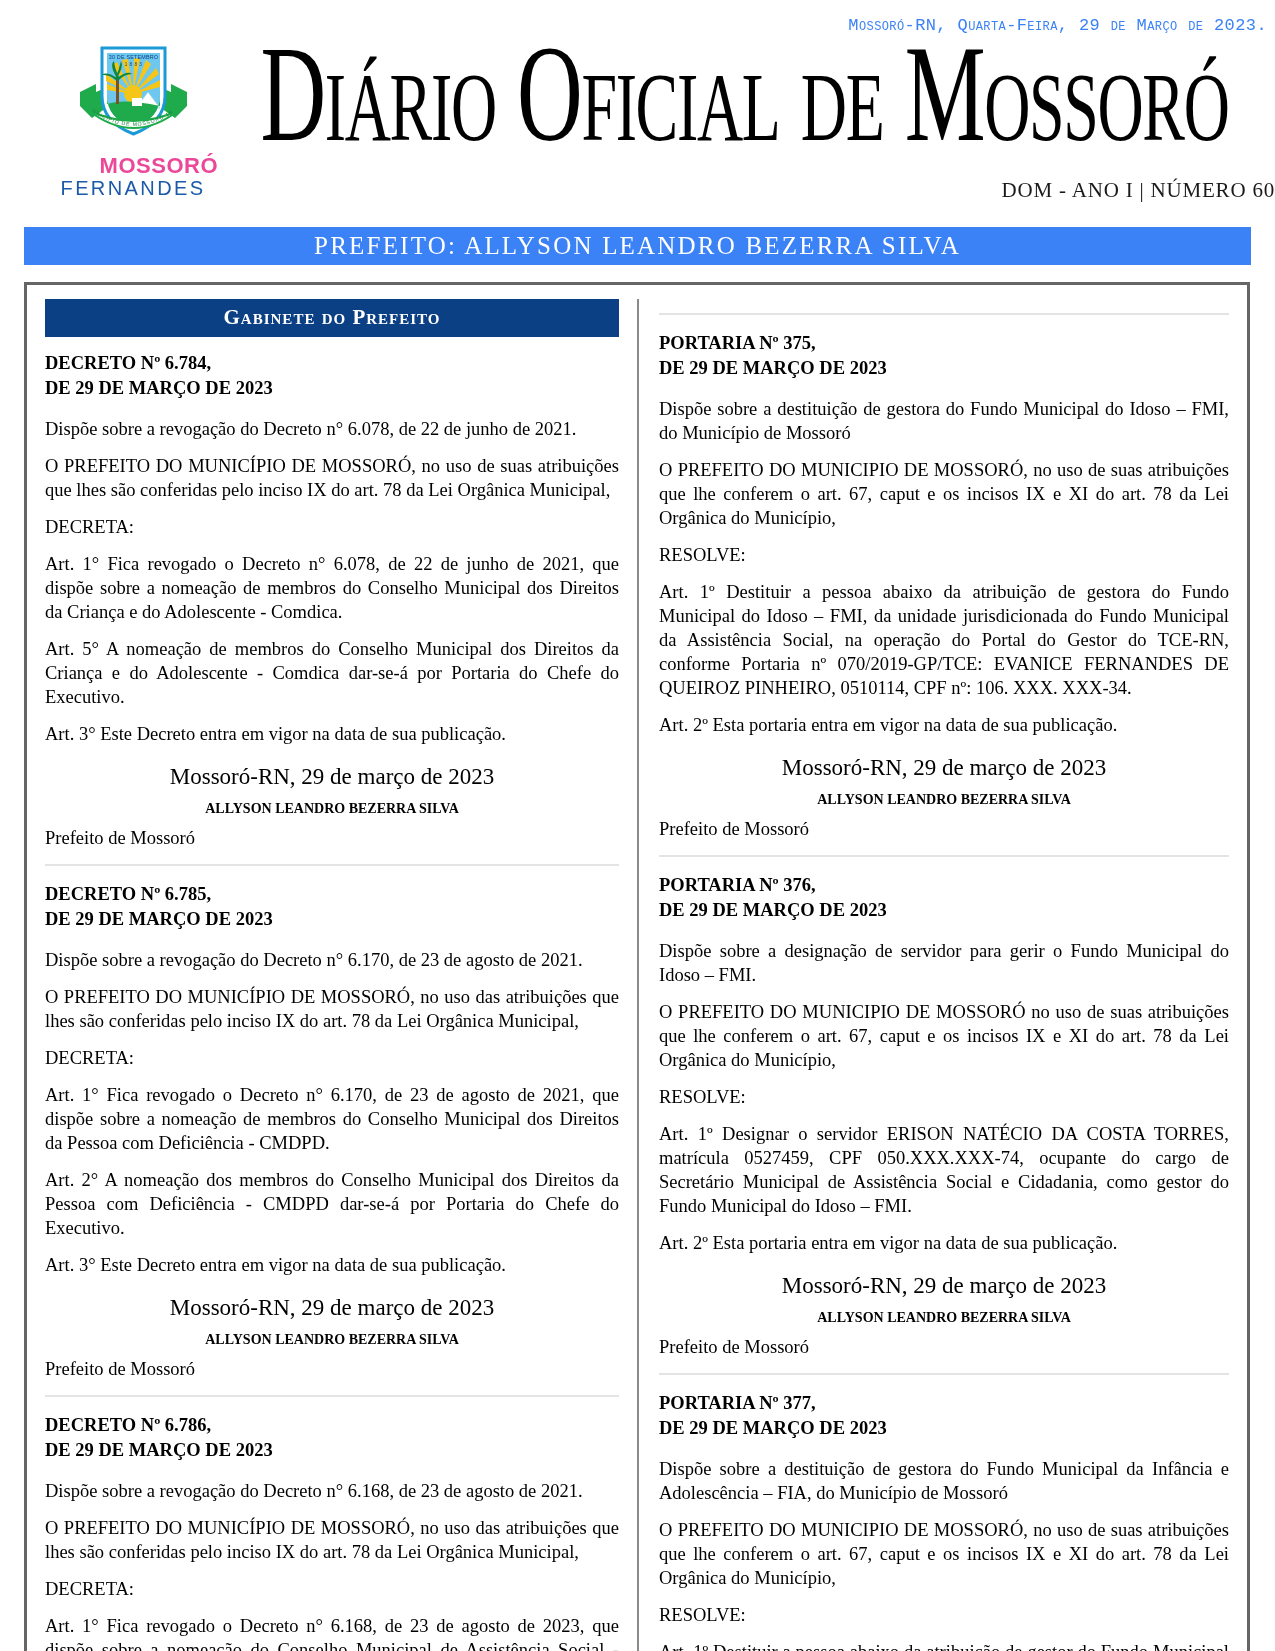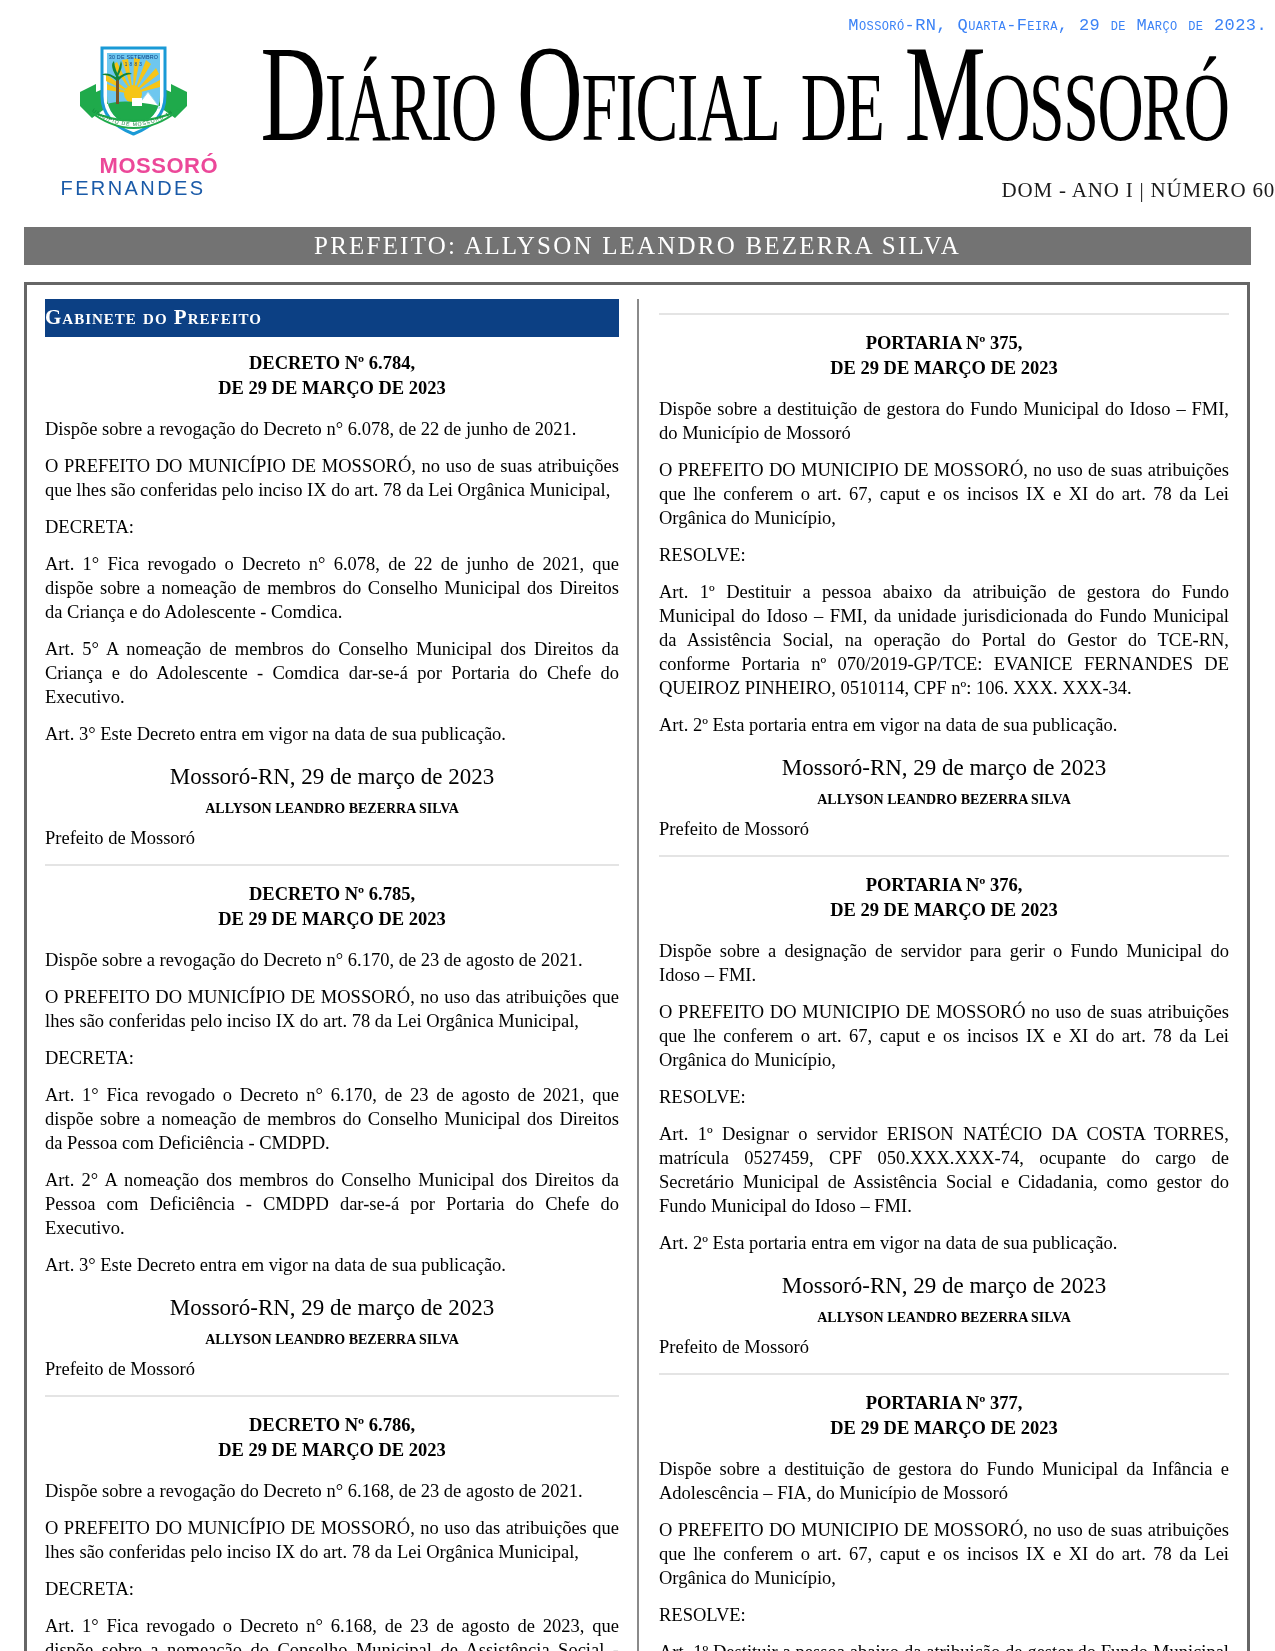--- a/index.html
+++ b/index.html
@@ -85,21 +85,21 @@
     white-space: nowrap;
   }
 
   
   .mayor-bar {
     position: absolute;
     left: 24px;
     top: 227px;
     width: 1227px;
     height: 38px;
-    background: #737373;
+    background: #3b82f6;
     color: #ffffff;
     text-align: center;
     line-height: 38px;
     font-family: "Liberation Serif", "DejaVu Serif", serif;
     font-size: 25px;
     font-variant: small-caps;
     letter-spacing: 2.2px;
     box-sizing: border-box;
   }
 
@@ -132,38 +132,37 @@
   .col-right {
     width: 50%;
     padding: 0 18px 0 20px;
     border-left: 2px solid #8a8a8a;
   }
 
   
   .section-bar {
     background: #0c4084;
     color: #ffffff;
-    text-align: left;
+    text-align: center;
     font-size: 21px;
     font-variant: small-caps;
     font-weight: bold;
     letter-spacing: 1px;
     padding: 6px 0 7px 0;
     margin: 0 0 14px 0;
   }
 
   
   .act { margin: 0 0 4px 0; }
   .act-divider {
     border: none;
     border-top: 2px solid #e4e4e4;
     margin: 14px 0 16px 0;
   }
   .act-title {
-    text-align: center;
     font-weight: bold;
     font-size: 18.5px;
     line-height: 1.34;
     margin: 0 0 16px 0;
   }
   .act-title .ln { display: block; }
   .para {
     text-align: justify;
     font-size: 18.5px;
     line-height: 1.30;

